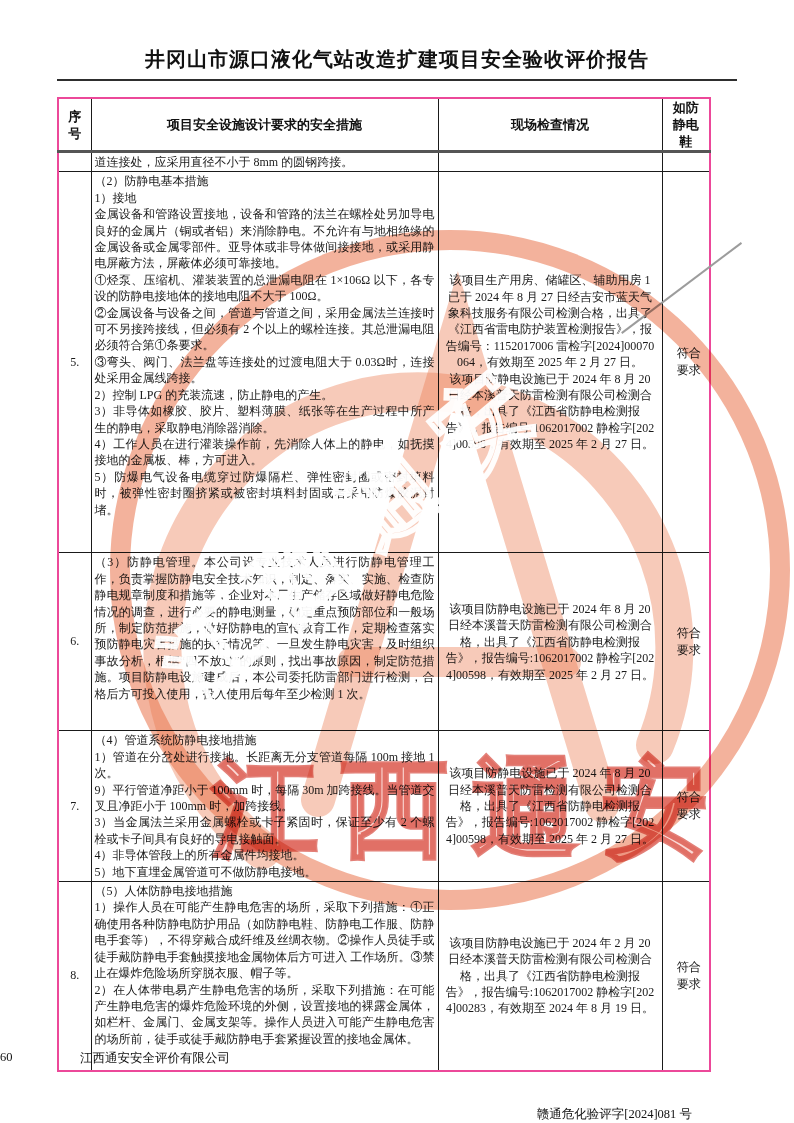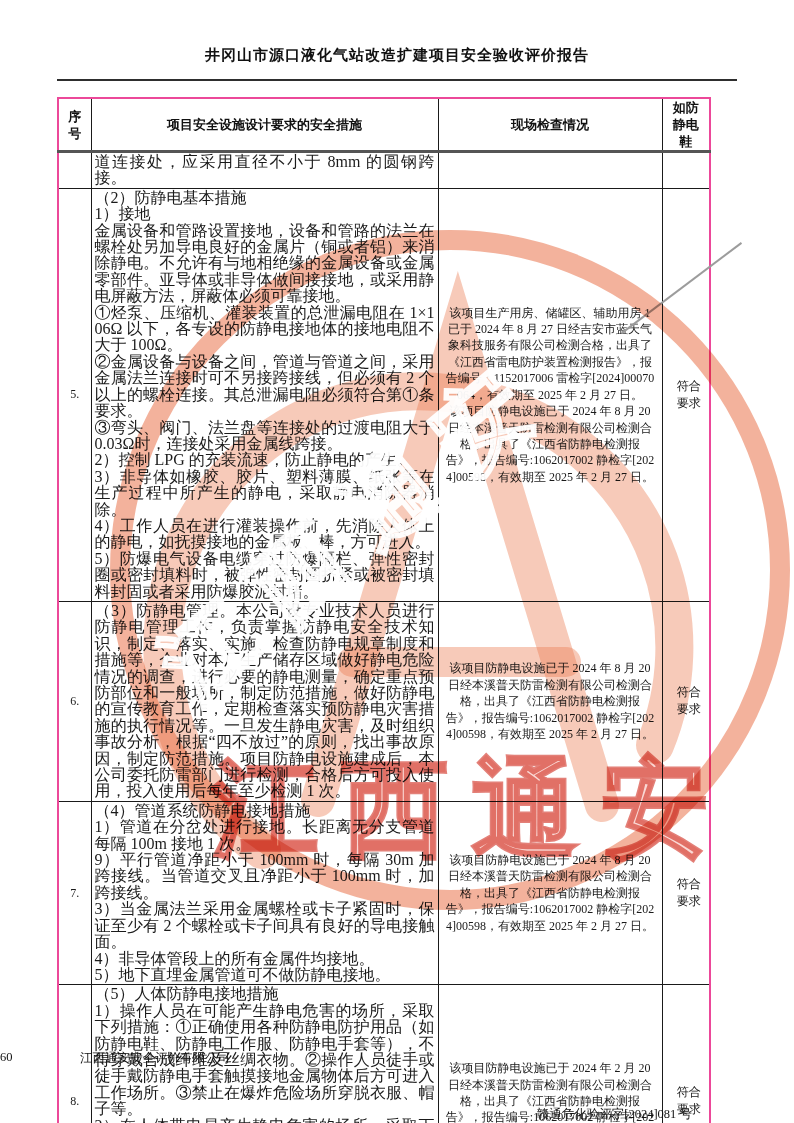--- a/index.html
+++ b/index.html
@@ -7,21 +7,21 @@
     position:relative;
     width:794px;height:1123px;
     background:#ffffff;
     overflow:hidden;
     font-family:"Liberation Serif","DejaVu Serif",serif;
     color:#1a1a1a;
   }
   
   .doc-title{
     position:absolute;top:46px;left:0;width:100%;
-    text-align:center;font-size:15px;font-weight:700;
+    text-align:center;font-size:20px;font-weight:700;
     letter-spacing:1px;color:#111;
   }
   .title-rule{
     position:absolute;top:79px;left:57px;width:680px;
     border-top:2px solid #2e2e2e;height:0;
   }
   
   .doc-table{
     position:absolute;top:97px;left:57px;
     width:652px;border-collapse:collapse;table-layout:fixed;
@@ -32,21 +32,21 @@
     overflow:hidden;
   }
   .doc-table th{
     font-size:13px;font-weight:700;text-align:center;vertical-align:middle;
     padding:0 5px;line-height:17px;color:#111;
     border-bottom:3px solid #555;
   }
   td.c-no{ text-align:center;vertical-align:middle;font-size:12px;padding:0 2px; }
   td.c-measure{
     vertical-align:top;text-align:justify;
-    font-size:16px;line-height:16.4px;
+    font-size:12px;line-height:16.4px;
     padding:1px 3px;white-space:pre-line;
     word-break:break-all;
   }
   td.c-inspect{
     vertical-align:middle;text-align:center;
     font-size:12px;line-height:16.4px;
     padding:2px 6px;white-space:pre-line;
     word-break:break-all;
   }
   td.c-result{

